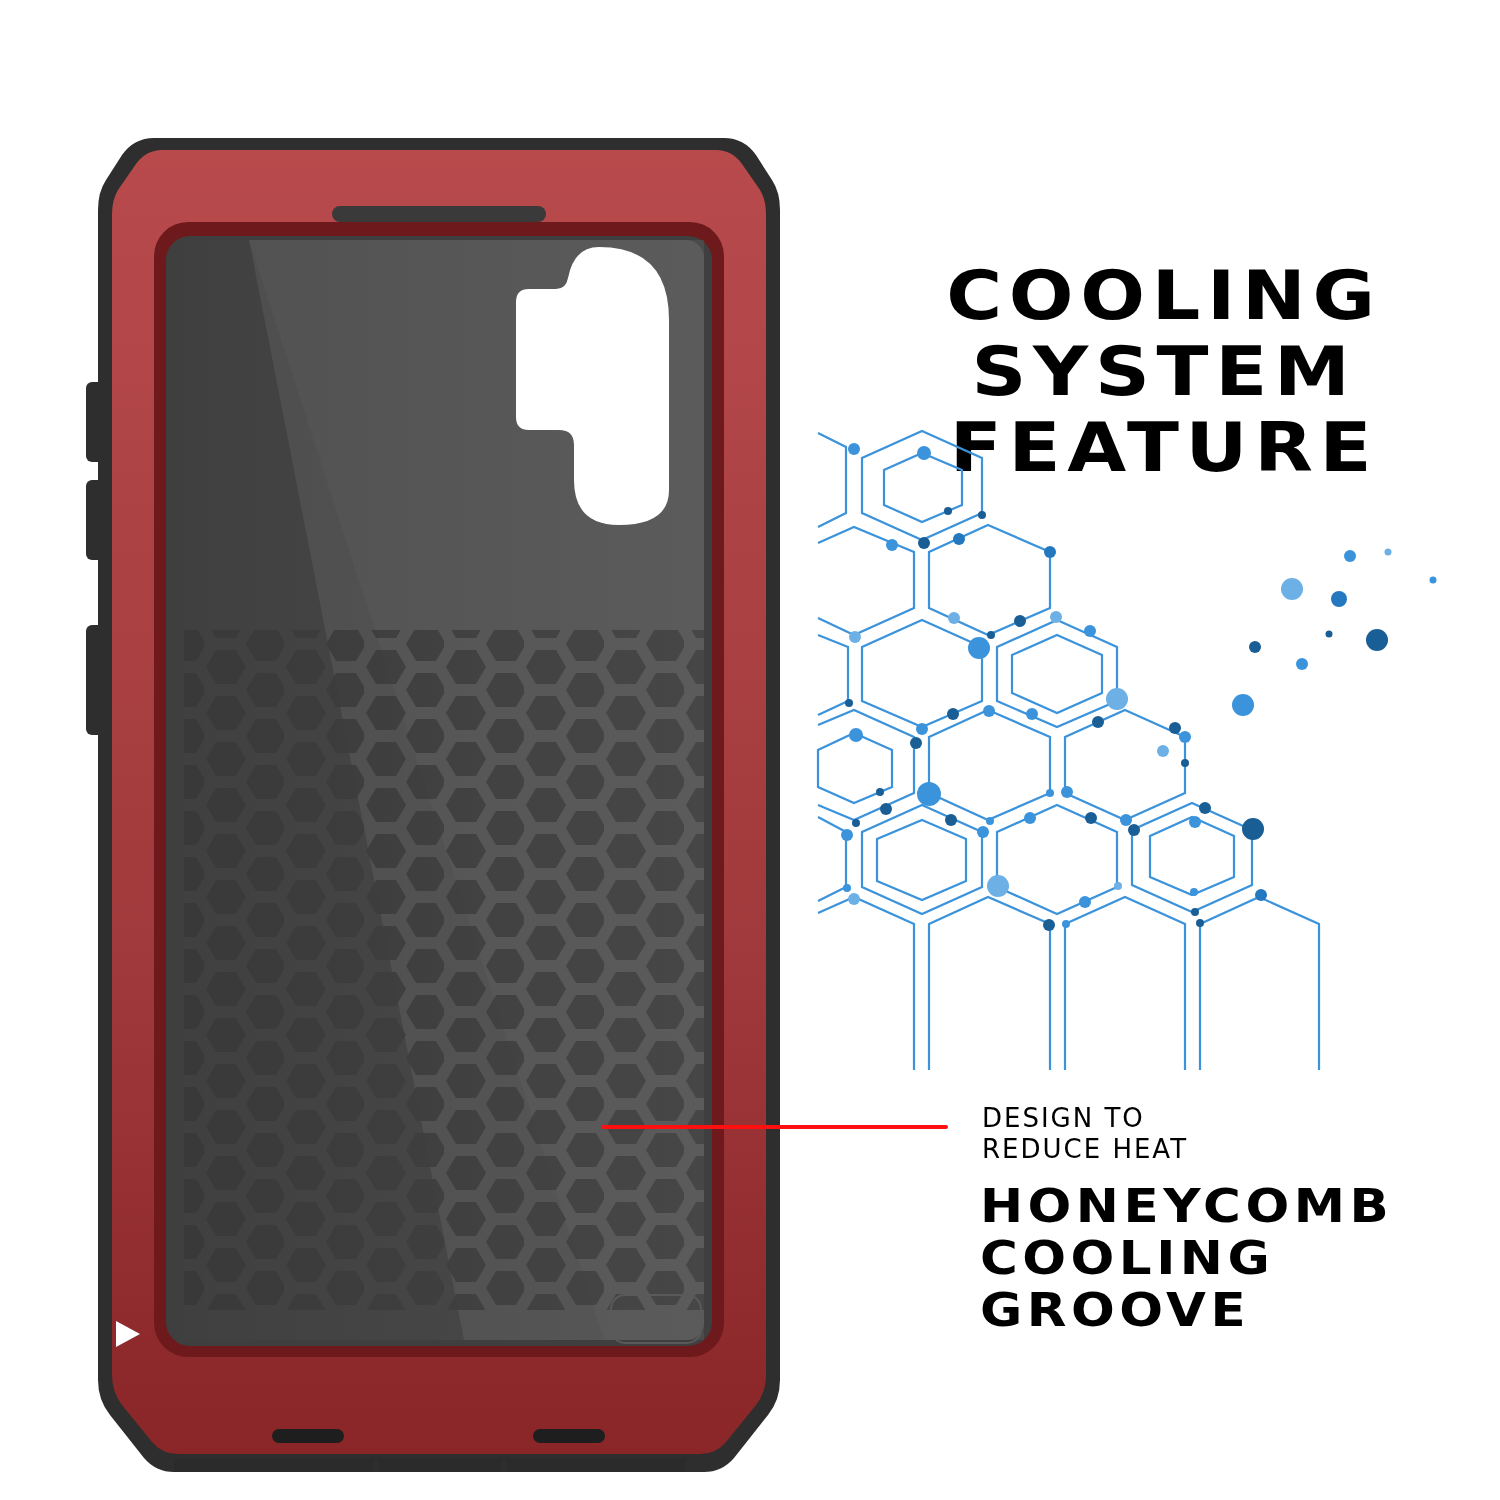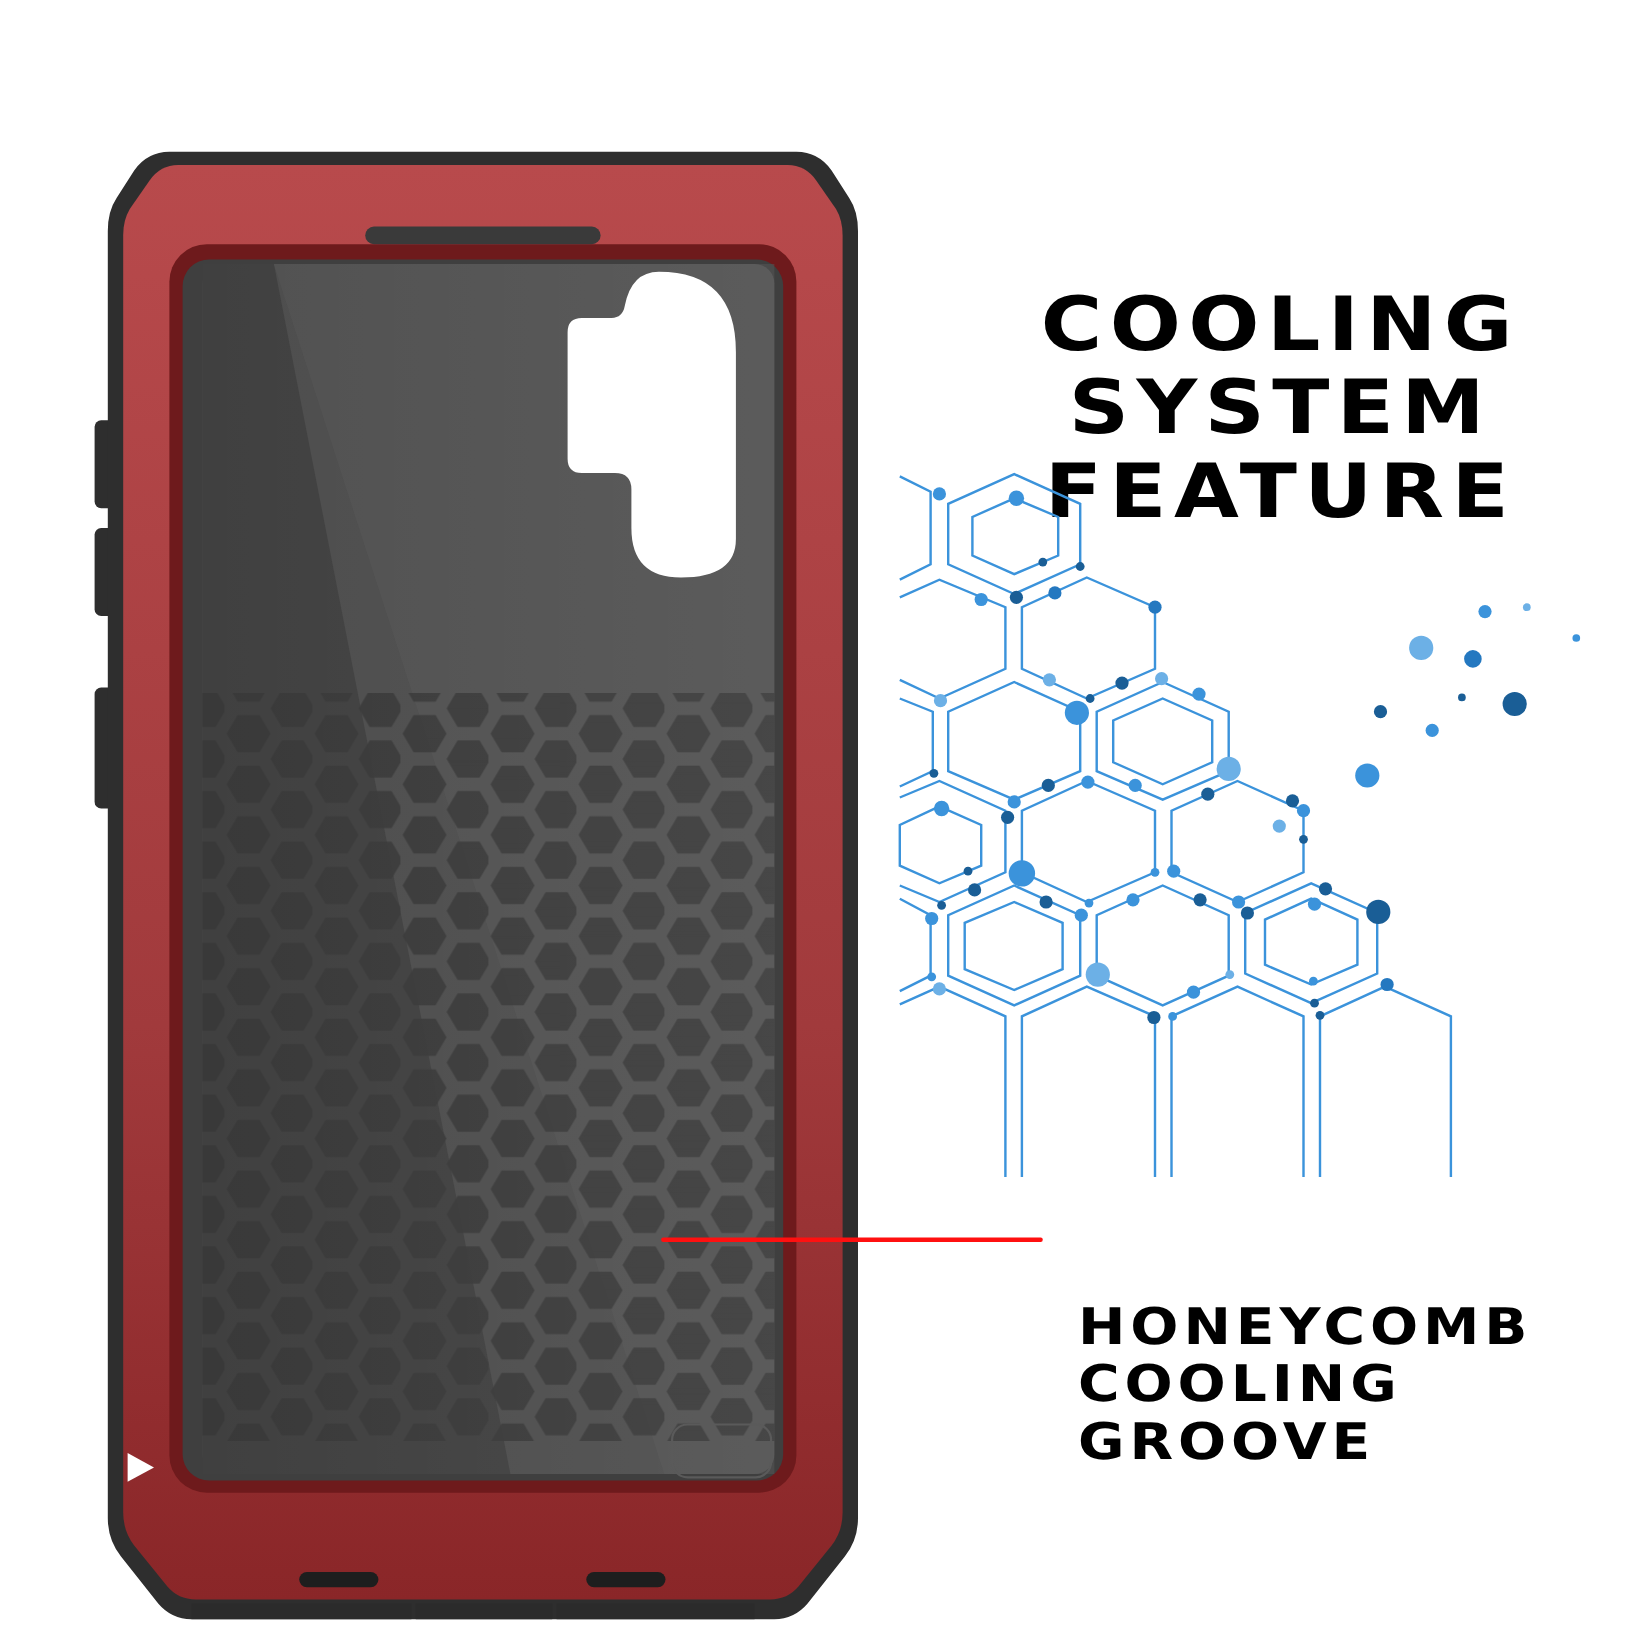--- a/index.html
+++ b/index.html
@@ -190,20 +190,24 @@
     <circle cx="233" cy="100" r="11" fill="#1a5e96"></circle>
     <circle cx="111" cy="107" r="6" fill="#1a5e96"></circle>
     <circle cx="158" cy="124" r="6" fill="#3b93db"></circle>
     <circle cx="99" cy="165" r="11" fill="#3b93db"></circle>
     <circle cx="31" cy="188" r="6" fill="#1a5e96"></circle>
     <circle cx="19" cy="211" r="6" fill="#6cb0e6"></circle>
   </svg>
 
   <div class="callout-line"></div>
 
+  <div class="subtitle">
+    <div>DESIGN TO</div>
+    <div>REDUCE HEAT</div>
+  </div>
 
   <div class="feature-name">
     <div>HONEYCOMB</div>
     <div>COOLING</div>
     <div>GROOVE</div>
   </div>
 
 </div>
 
 </body></html>

